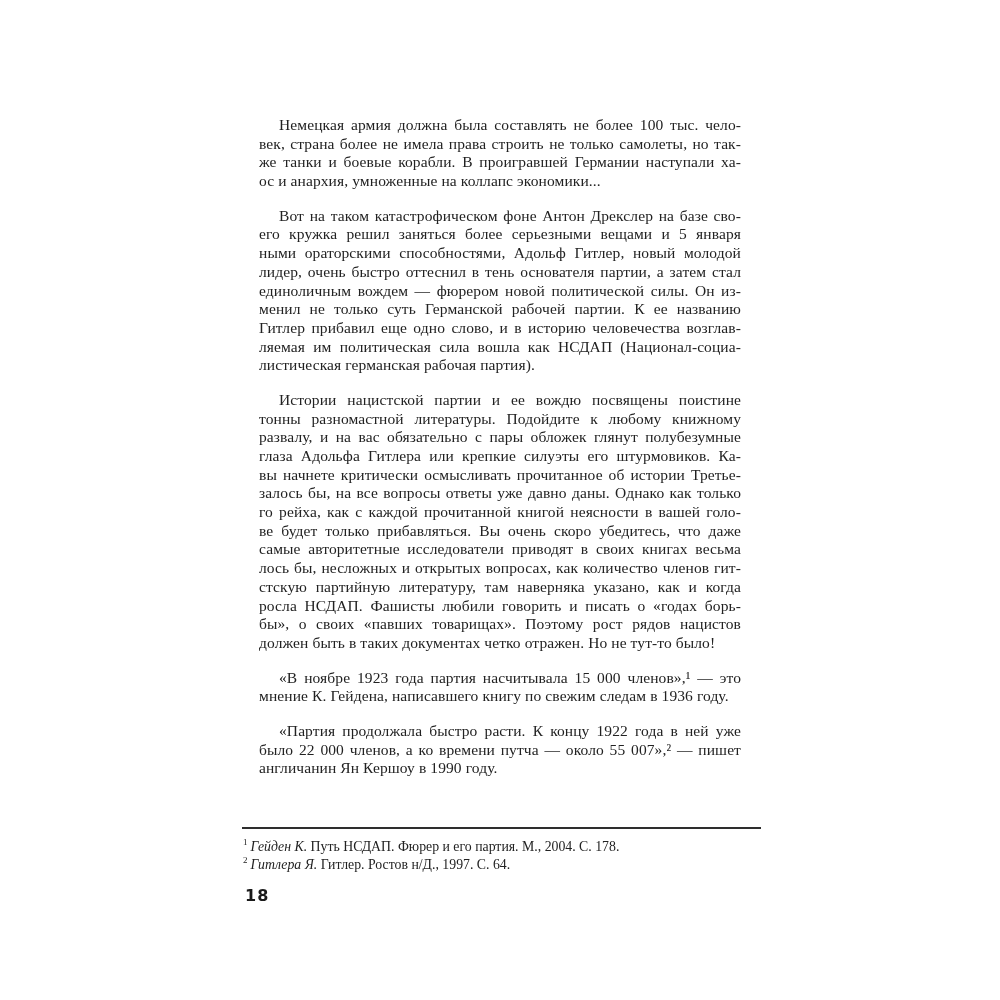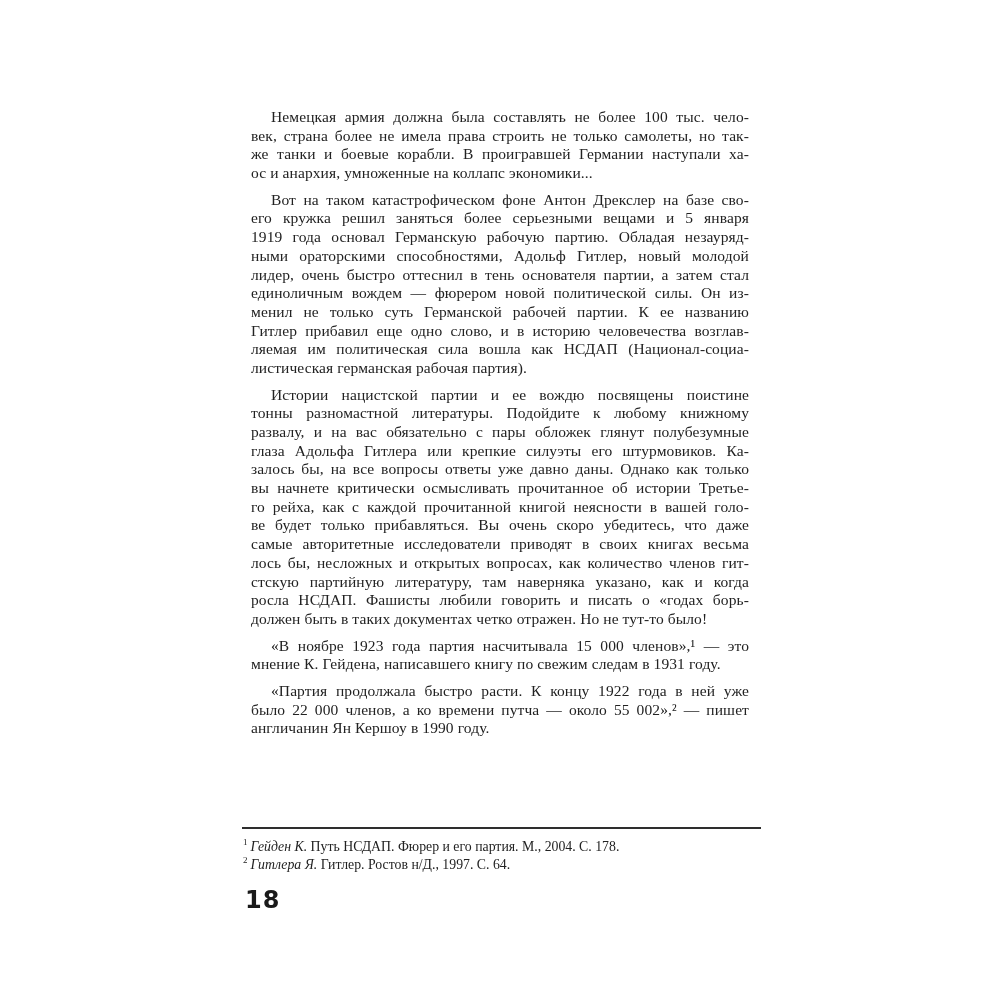--- a/index.html
+++ b/index.html
@@ -17,21 +17,21 @@
     font-family: "Liberation Serif", serif;
     color: #222222;
     overflow: hidden;
   }
   .text-column {
     position: absolute;
     left: 243px;
     top: 100px;
     width: 514px;
   }
-  .para { margin: 8px; padding: 0; }
+  .para { margin: 16px; padding: 0; }
   .line {
     font-size: 15.5px;
     line-height: 18.68px;
     text-align: justify;
     letter-spacing: 0.1px;
     color: #222222;
   }
   .line.just { text-align-last: justify; }
   .line.indent { text-indent: 20px; }
   .footnote-separator {
@@ -59,71 +59,71 @@
     line-height: 0;
     margin-right: 3px;
   }
   .fn i { font-style: italic; }
   .page-number {
     position: absolute;
     left: 245px;
     top: 886px;
     font-family: "DejaVu Sans", sans-serif;
     font-weight: 700;
-    font-size: 24px;
+    font-size: 16px;
     letter-spacing: 1px;
     color: #1a1a1a;
   }
 </style>
 </head>
 <body>
 
 <div class="book-page">
 
   <div class="text-column">
       <div class="para">
         <div class="line indent just">Немецкая армия должна была составлять не более 100 тыс. чело-</div>
         <div class="line just">век, страна более не имела права строить не только самолеты, но так-</div>
         <div class="line just">же танки и боевые корабли. В проигравшей Германии наступали ха-</div>
         <div class="line">ос и анархия, умноженные на коллапс экономики...</div>
       </div>
       <div class="para">
         <div class="line indent just">Вот на таком катастрофическом фоне Антон Дрекслер на базе сво-</div>
         <div class="line just">его кружка решил заняться более серьезными вещами и 5 января</div>
-        <div class="line just">1919 года основал Германскую рабочую партию. Обладая незауряд-</div>
         <div class="line just">ными ораторскими способностями, Адольф Гитлер, новый молодой</div>
         <div class="line just">лидер, очень быстро оттеснил в тень основателя партии, а затем стал</div>
         <div class="line just">единоличным вождем — фюрером новой политической силы. Он из-</div>
         <div class="line just">менил не только суть Германской рабочей партии. К ее названию</div>
         <div class="line just">Гитлер прибавил еще одно слово, и в историю человечества возглав-</div>
         <div class="line just">ляемая им политическая сила вошла как НСДАП (Национал-социа-</div>
         <div class="line">листическая германская рабочая партия).</div>
       </div>
       <div class="para">
         <div class="line indent just">Истории нацистской партии и ее вождю посвящены поистине</div>
         <div class="line just">тонны разномастной литературы. Подойдите к любому книжному</div>
         <div class="line just">развалу, и на вас обязательно с пары обложек глянут полубезумные</div>
         <div class="line just">глаза Адольфа Гитлера или крепкие силуэты его штурмовиков. Ка-</div>
+        <div class="line just">вы начнете критически осмысливать прочитанное об истории Третье-</div>
         <div class="line just">залось бы, на все вопросы ответы уже давно даны. Однако как только</div>
-        <div class="line just">вы начнете критически осмысливать прочитанное об истории Третье-</div>
         <div class="line just">го рейха, как с каждой прочитанной книгой неясности в вашей голо-</div>
         <div class="line just">ве будет только прибавляться. Вы очень скоро убедитесь, что даже</div>
         <div class="line just">самые авторитетные исследователи приводят в своих книгах весьма</div>
         <div class="line just">лось бы, несложных и открытых вопросах, как количество членов гит-</div>
         <div class="line just">стскую партийную литературу, там наверняка указано, как и когда</div>
         <div class="line just">росла НСДАП. Фашисты любили говорить и писать о «годах борь-</div>
+        <div class="line just">бы», о своих «павших товарищах». Поэтому рост рядов нацистов</div>
         <div class="line">должен быть в таких документах четко отражен. Но не тут-то было!</div>
       </div>
       <div class="para">
         <div class="line indent just">«В ноябре 1923 года партия насчитывала 15 000 членов»,¹ — это</div>
-        <div class="line">мнение К. Гейдена, написавшего книгу по свежим следам в 1931 году.</div>
+        <div class="line">мнение К. Гейдена, написавшего книгу по свежим следам в 1936 году.</div>
       </div>
       <div class="para">
         <div class="line indent just">«Партия продолжала быстро расти. К концу 1922 года в ней уже</div>
-        <div class="line just">было 22 000 членов, а ко времени путча — около 55 002»,² — пишет</div>
+        <div class="line just">было 22 000 членов, а ко времени путча — около 55 007»,² — пишет</div>
         <div class="line">англичанин Ян Кершоу в 1990 году.</div>
       </div>
     </div>
 
   <div class="footnote-separator"></div>
 
   <div class="footnotes">
       <div class="fn"><sup>1</sup><i>Гейден К.</i><span> Путь НСДАП. Фюрер и его партия. М., 2004. С. 178.</span></div>
       <div class="fn"><sup>2</sup><i>Гитлера Я.</i><span> Гитлер. Ростов н/Д., 1997. С. 64.</span></div>
     </div>

